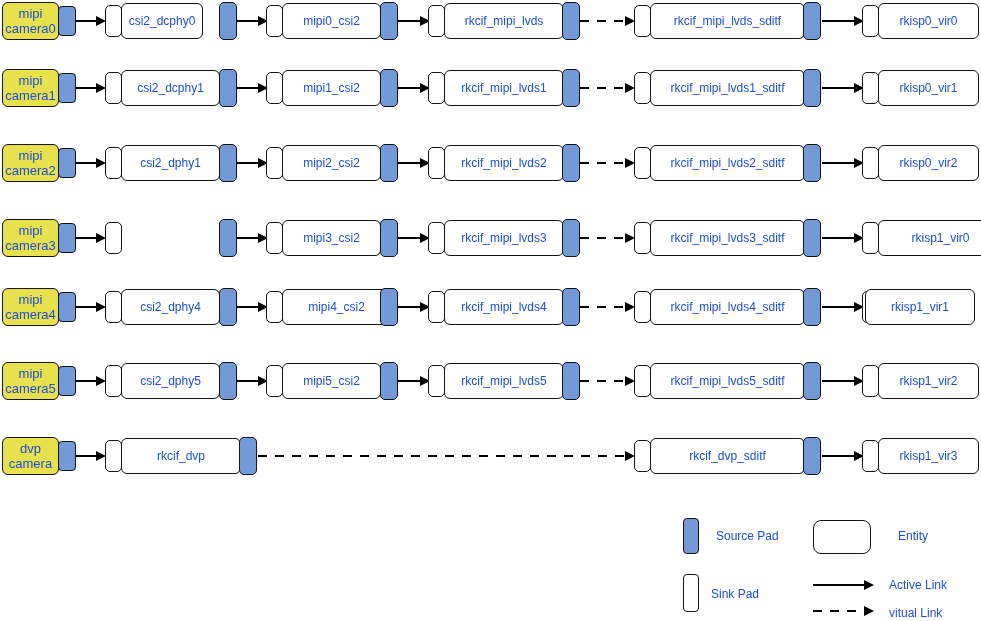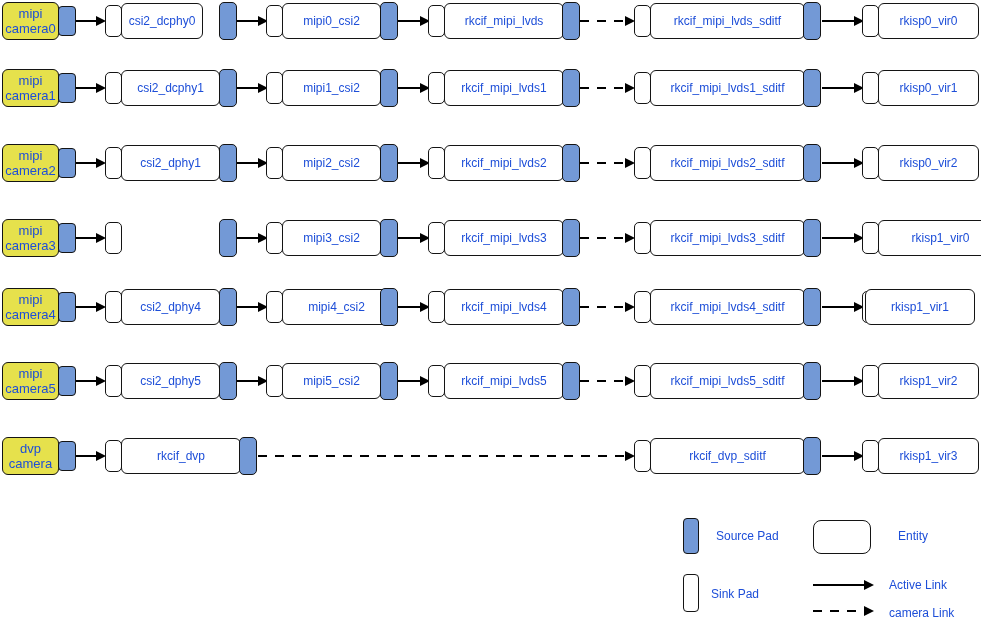--- a/index.html
+++ b/index.html
@@ -222,15 +222,15 @@
   <div class="lg-box" style="left:813px;top:520px;width:58px;height:34px;border-radius:8px"></div>
   <span class="lg-label" style="left:898px;top:529px">Entity</span>
 
   <div class="lg-box" style="left:683px;top:574px;width:16px;height:38px;border-radius:4px"></div>
   <span class="lg-label" style="left:711px;top:587px">Sink Pad</span>
 
   <div class="arrow" style="left:813px;top:584px;width:59px"></div>
   <span class="lg-label" style="left:889px;top:578px">Active Link</span>
 
   <div class="arrow dashed" style="left:813px;top:610px;width:59px"></div>
-  <span class="lg-label" style="left:889px;top:606px">camera Link</span>
+  <span class="lg-label" style="left:889px;top:606px">vitual Link</span>
 
 </div>
 
 </body></html>

